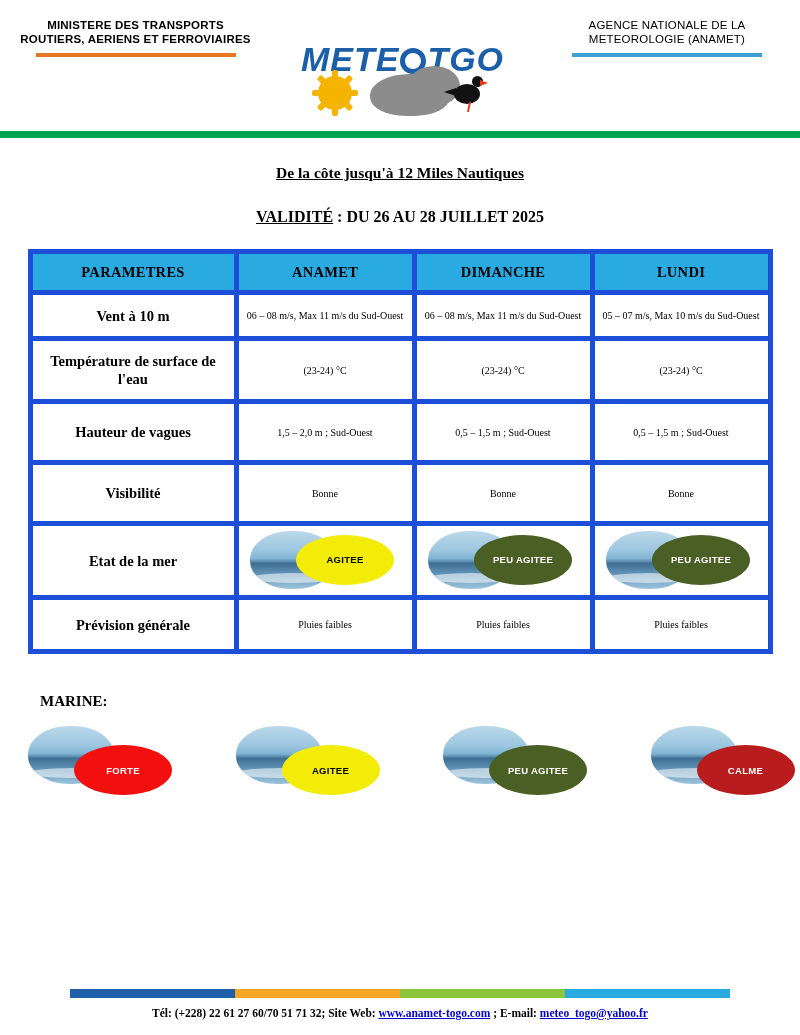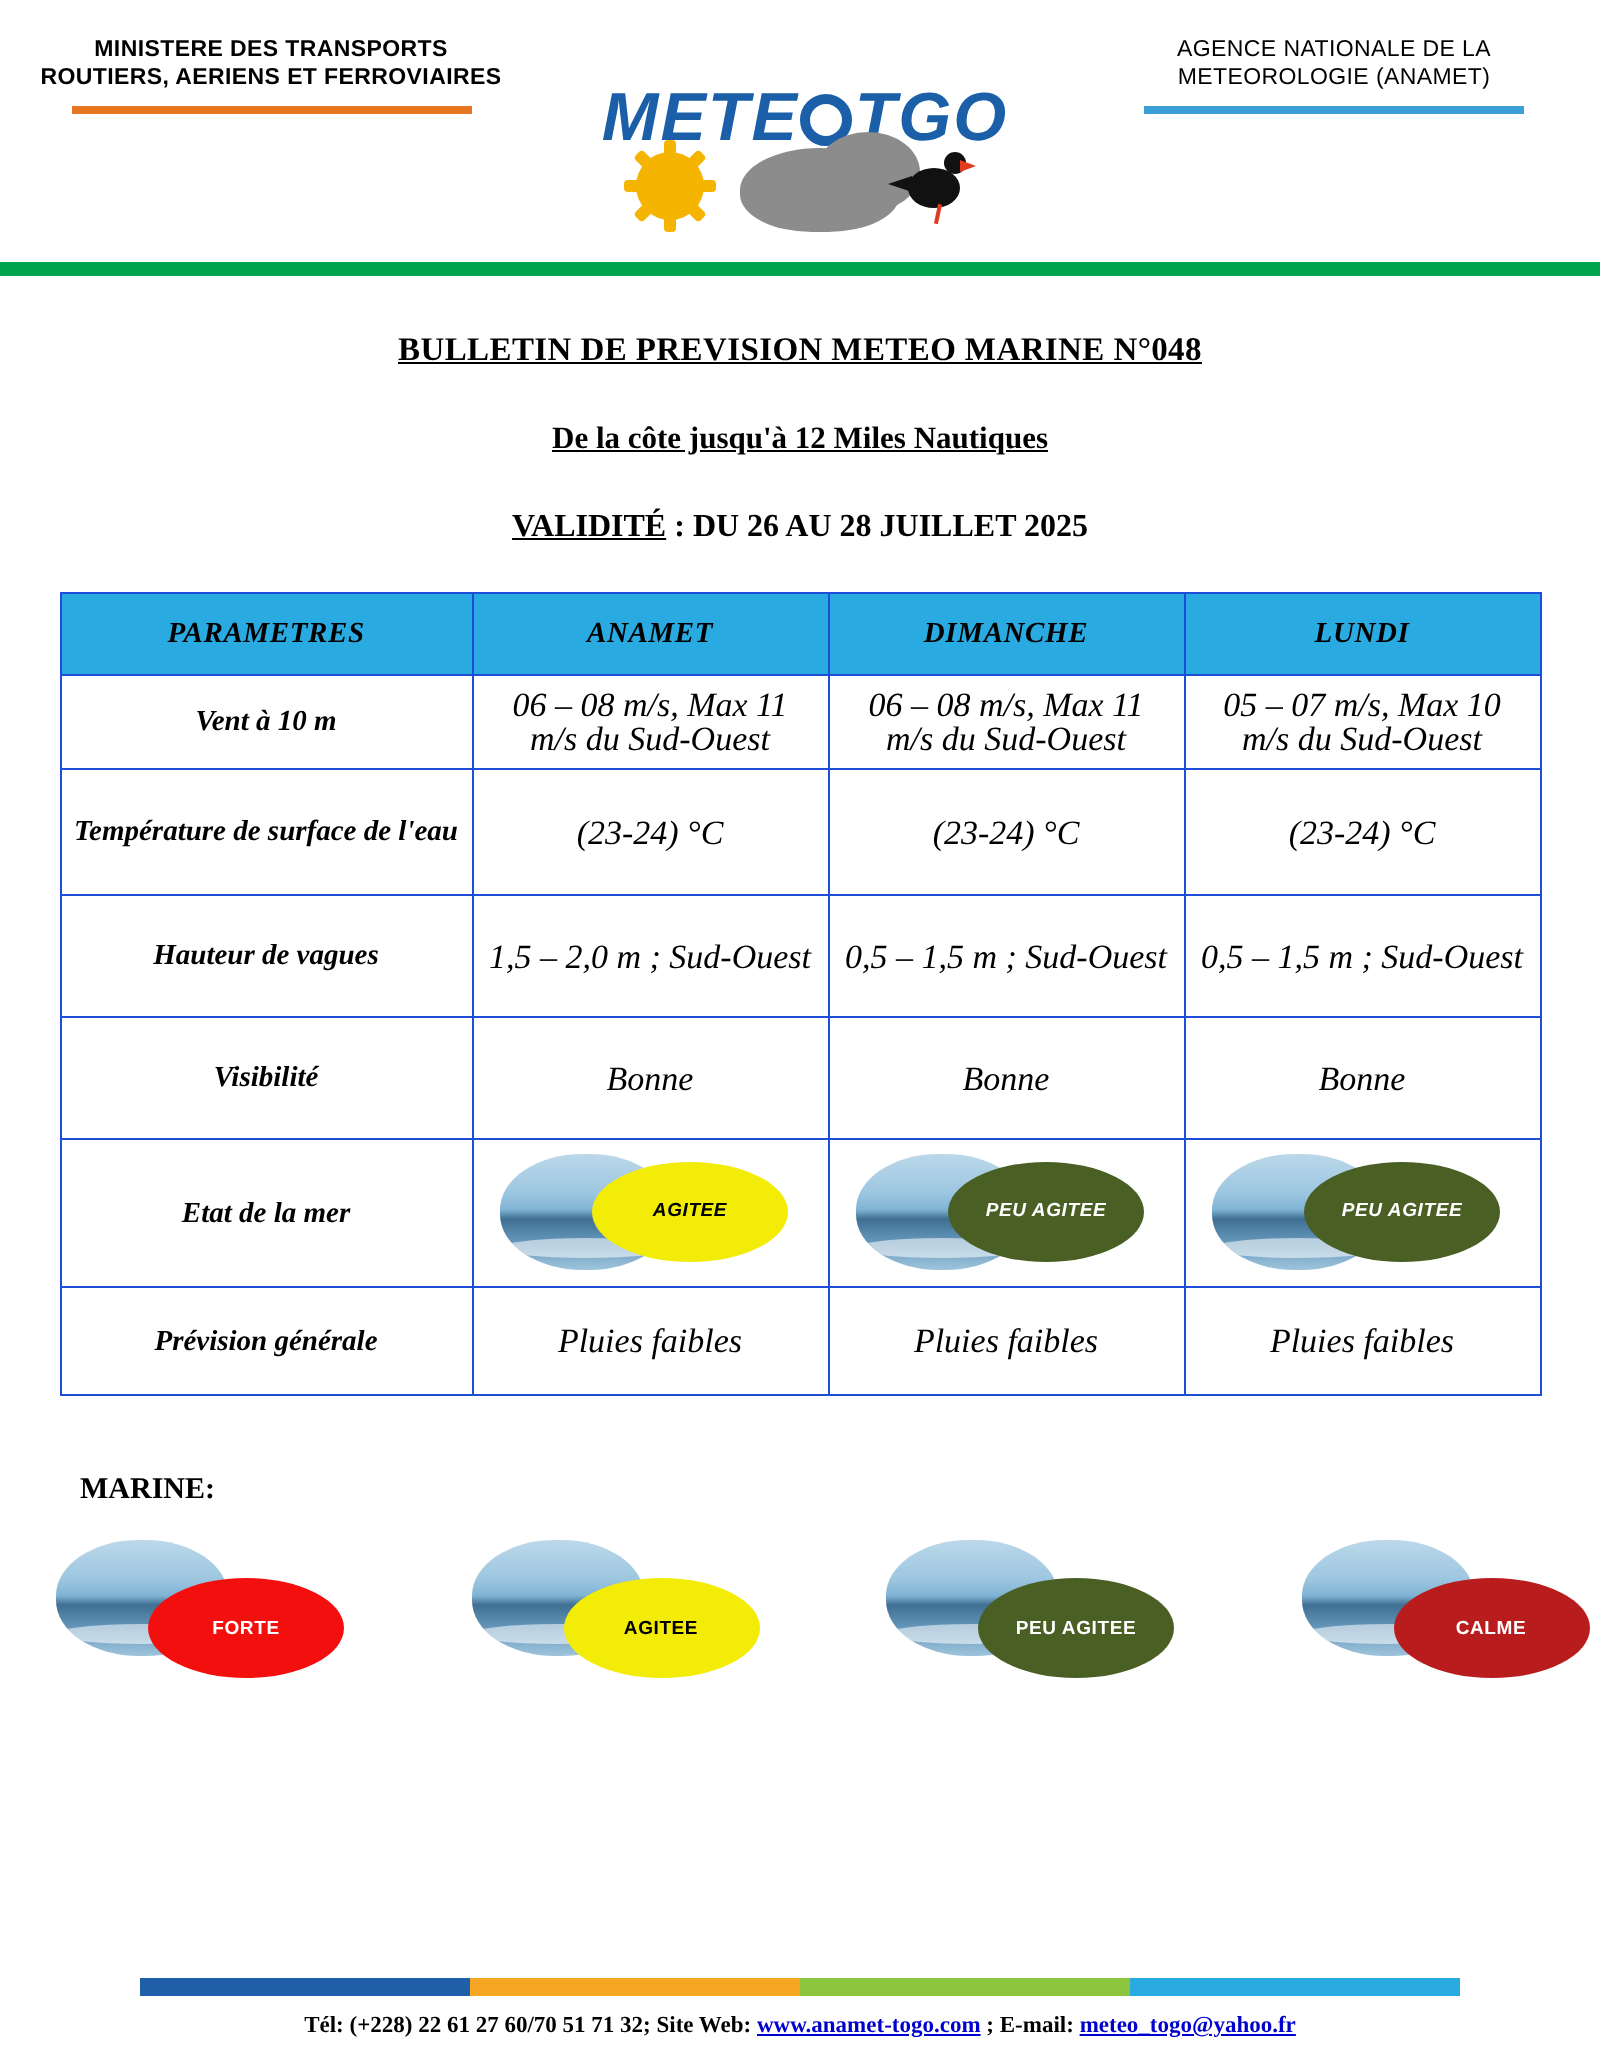--- a/index.html
+++ b/index.html
@@ -209,41 +209,40 @@
   .t3 u { text-decoration: underline; }
 
   
   table.forecast {
     margin: 23px auto 0 auto;
     width: 740px;
     border-collapse: collapse;
     table-layout: fixed;
   }
   table.forecast th, table.forecast td {
-    border: 1px solid #1d4ed8;
+    border: 5px solid #1d4ed8;
     text-align: center;
     vertical-align: middle;
-    font-style: italic;
   }
   table.forecast th {
     background: #29abe2;
     height: 41px;
     font-family: "Liberation Serif", serif;
     font-weight: bold;
     font-size: 14.5px;
     letter-spacing: .3px;
   }
   td.param {
     font-weight: bold;
     font-size: 14.5px;
     padding: 6px 4px;
     line-height: 18px;
   }
   td.val {
-    font-size: 17px;
+    font-size: 10px;
     padding: 6px 6px;
     line-height: 17px;
   }
   .col-param { width: 206px; }
   .col-day { width: 178px; }
 
   
   .sea-cell { height: 74px; position: relative; }
   .sea-wrap {
     position: relative;
@@ -354,21 +353,20 @@
   <div class="agency">
     <div class="line">AGENCE NATIONALE DE LA</div>
     <div class="line">METEOROLOGIE (ANAMET)</div>
     <div class="bar"></div>
   </div>
 </div>
 
 <div class="green-rule"></div>
 
 <div class="titles">
-  <div class="t1">BULLETIN DE PREVISION METEO MARINE N°048</div>
   <div class="t2">De la côte jusqu'à 12 Miles Nautiques</div>
   <div class="t3"><u>VALIDITÉ</u><span> : DU 26 AU 28 JUILLET 2025</span></div>
 </div>
 
 <table class="forecast">
   <colgroup>
     <col class="col-param">
       <col class="col-day">
       <col class="col-day">
       <col class="col-day">

